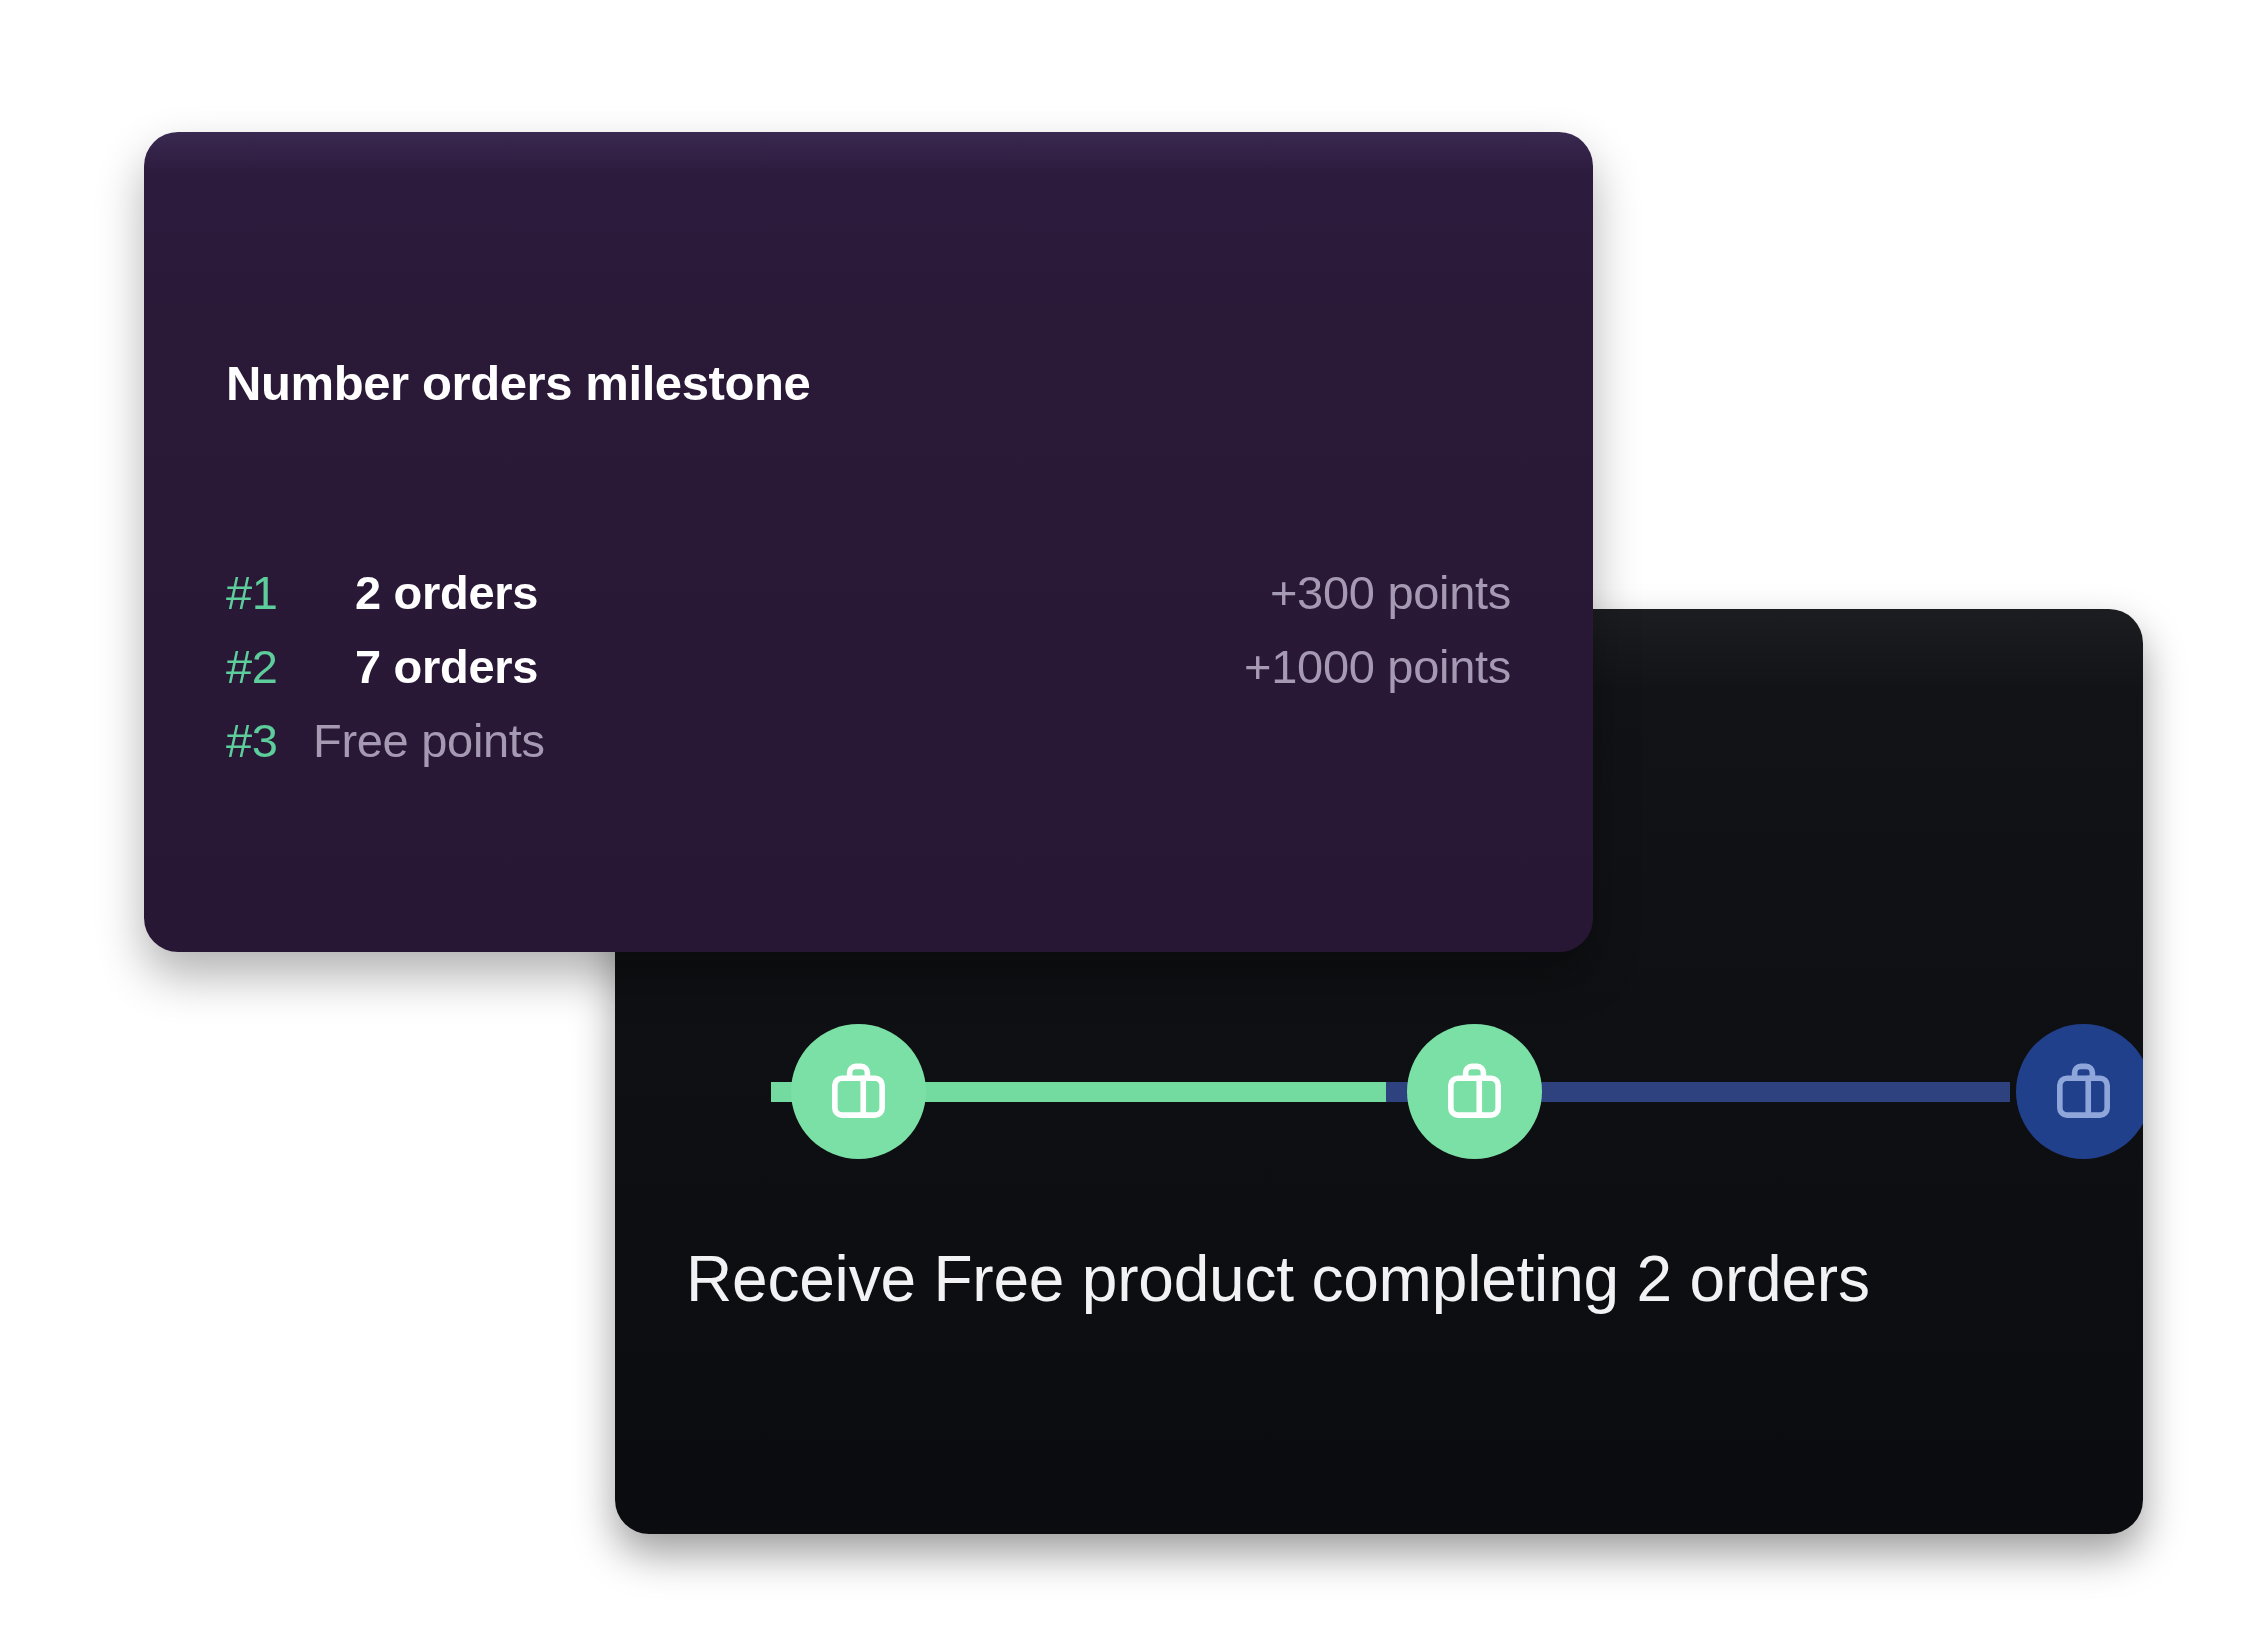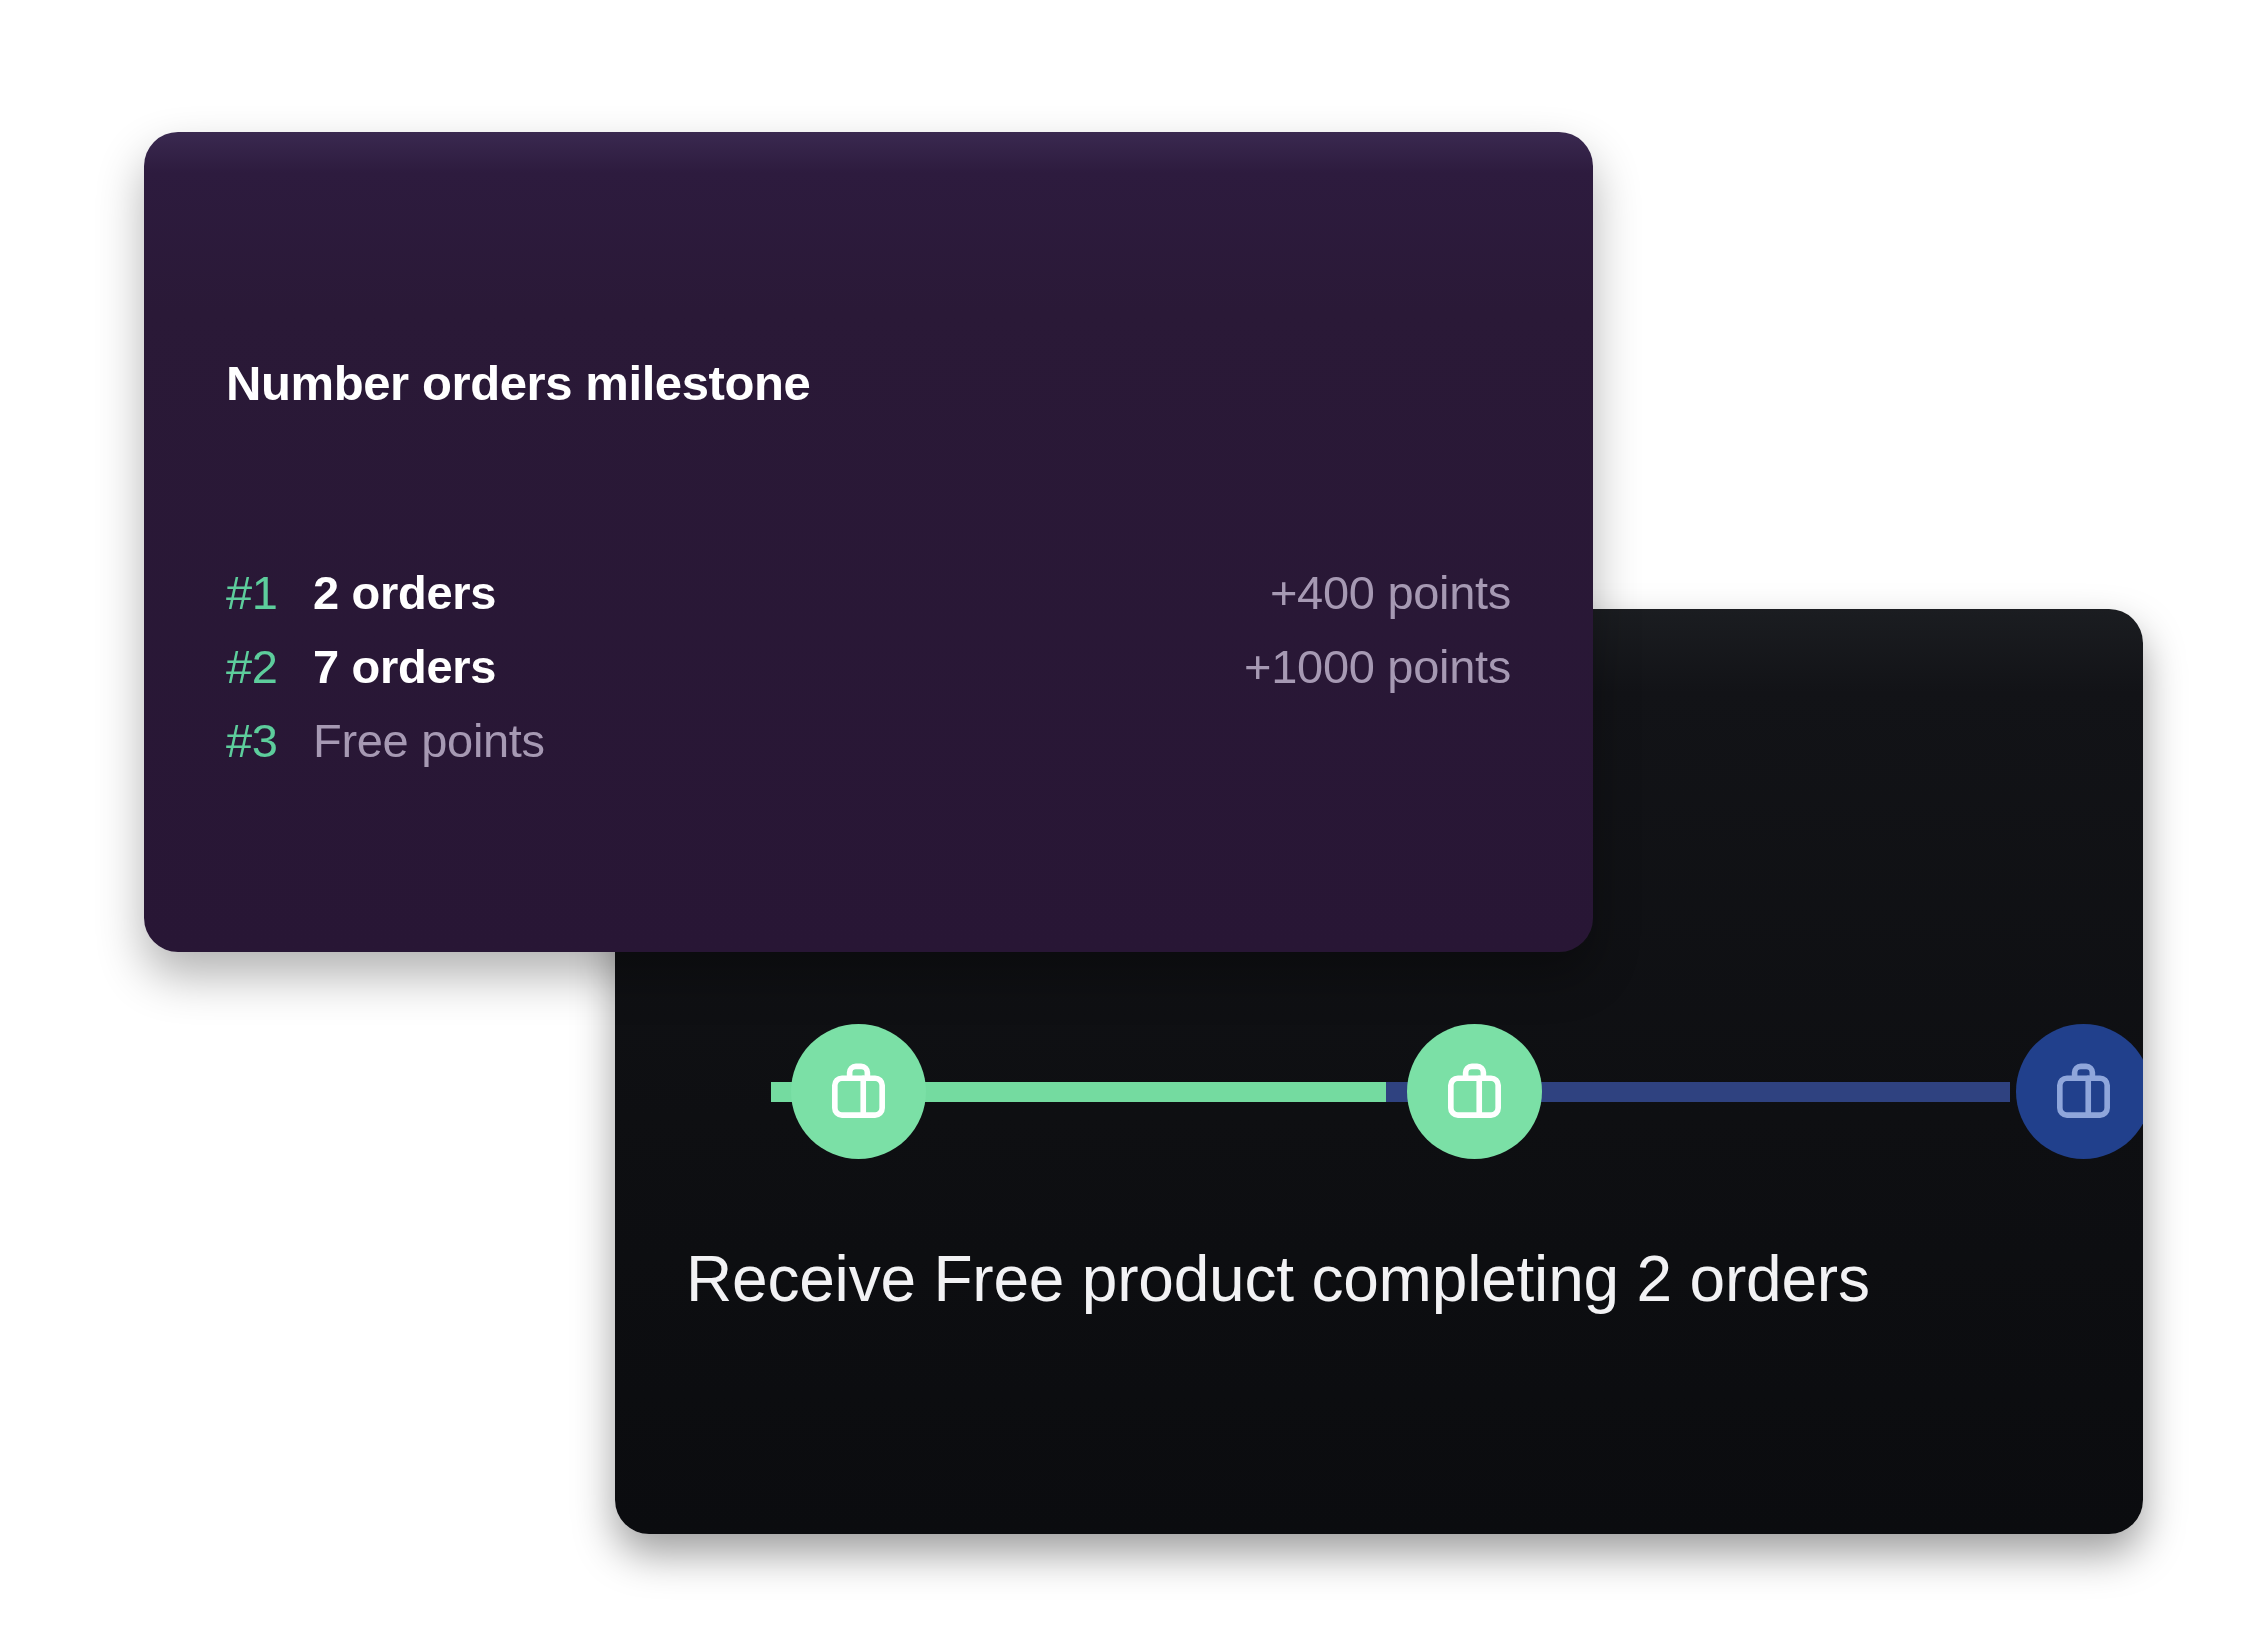--- a/index.html
+++ b/index.html
@@ -130,20 +130,21 @@
     letter-spacing: -0.3px;
     width: 87px;
     flex: 0 0 87px;
   }
   .ms-label {
     color: #ffffff;
     font-size: 47px;
     font-weight: 700;
     letter-spacing: -0.3px;
     flex: 1 1 auto;
+    margin-left: 42px;
   }
   .ms-reward {
     color: #A699B3;
     font-size: 47px;
     font-weight: 400;
     letter-spacing: -0.3px;
     text-align: right;
     flex: 0 0 auto;
   }
 </style>
@@ -199,21 +200,21 @@
 
   <div id="purple-card">
 
     <div id="purple-card-title">Number orders milestone</div>
 
     <div id="milestone-list">
 
       <div class="milestone-row">
         <span class="ms-rank">#1</span>
         <span class="ms-label">2 orders</span>
-        <span class="ms-reward">+400 points</span>
+        <span class="ms-reward">+300 points</span>
       </div>
 
       <div class="milestone-row">
         <span class="ms-rank">#2</span>
         <span class="ms-label">7 orders</span>
         <span class="ms-reward">+1000 points</span>
       </div>
 
       <div class="milestone-row">
         <span class="ms-rank">#3</span>

